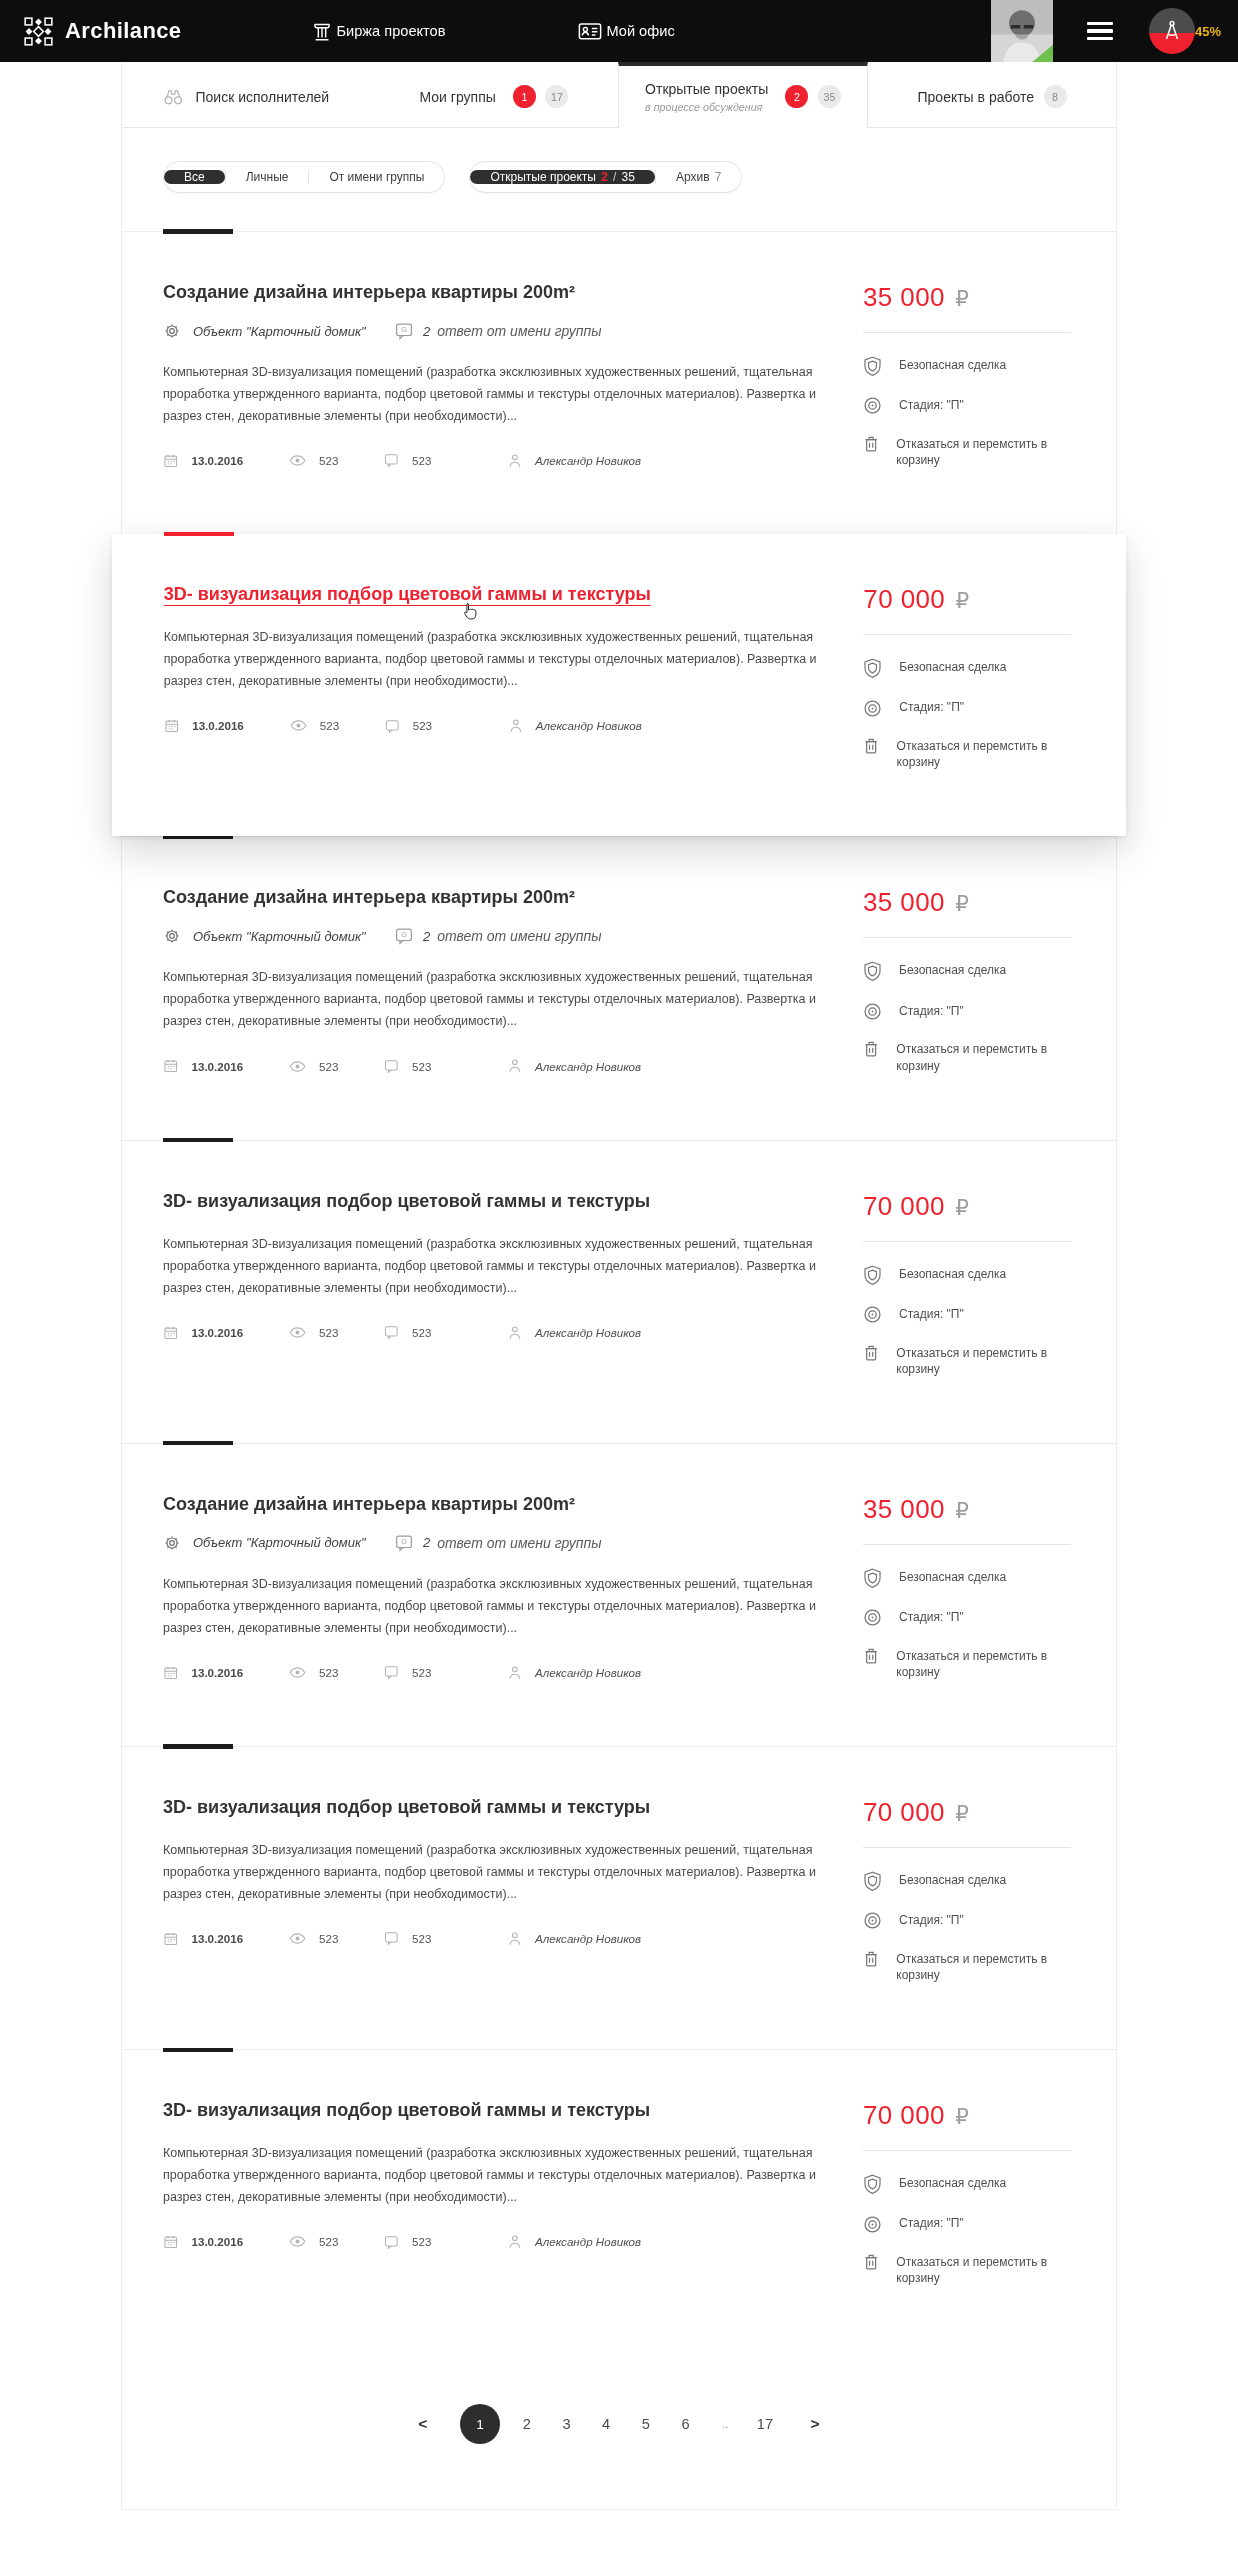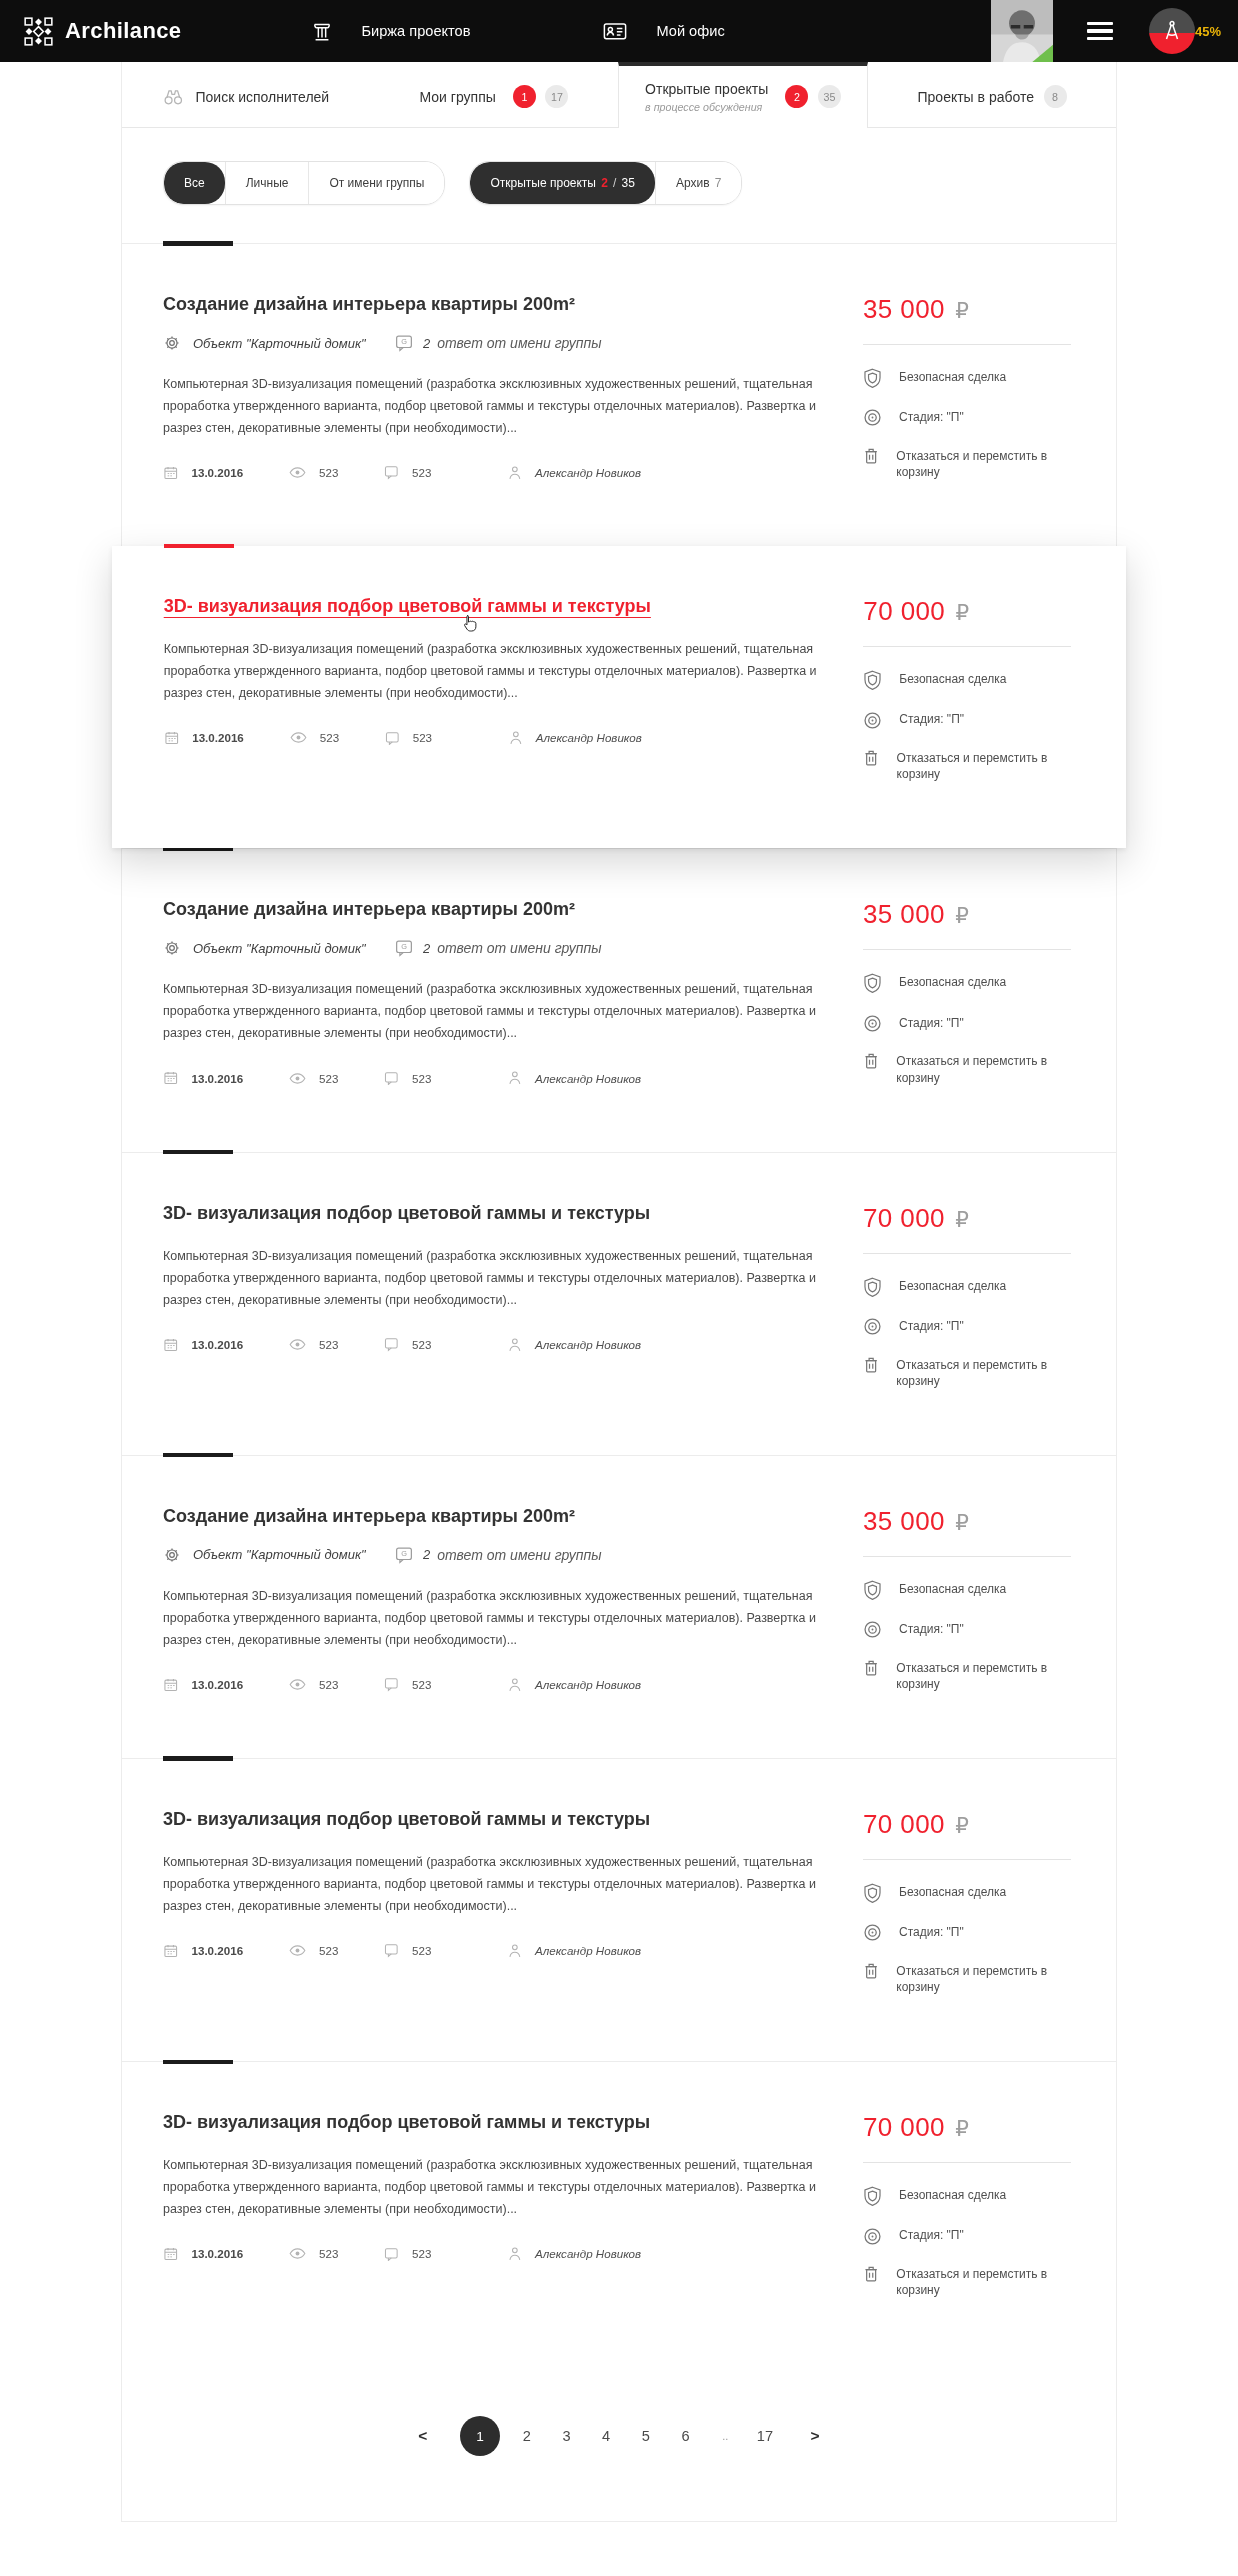--- a/index.html
+++ b/index.html
@@ -13,21 +13,21 @@
 
   
   .site-header {
     height:62px; background:#0d0d0d; color:#fff;
     display:flex; align-items:center; padding:0 17px 0 24px;
   }
   .brand { display:flex; align-items:center; gap:12px; }
   .brand-logo { color:#fff; display:flex; }
   .brand-name { font-size:22px; font-weight:600; letter-spacing:0.4px; }
   .top-nav { display:flex; align-items:center; margin-left:129px; gap:133px; }
-  .nav-item { display:flex; align-items:center; gap:29px; color:#fff; font-size:14.6px; }
+  .nav-item { display:flex; align-items:center; gap:4px; color:#fff; font-size:14.6px; }
   .nav-item svg { color:#fff; }
   .header-right { margin-left:auto; display:flex; align-items:center; }
   .avatar {
     width:62px; height:62px; display:block; overflow:hidden; background:#cfcfcf;
   }
   .hamburger { width:26px; margin:0 36px 0 34px; display:flex; flex-direction:column; gap:4.3px; }
   .hamburger i { display:block; height:3.4px; background:#fff; border-radius:0.9px; }
   .progress-badge {
     width:46px; height:46px; border-radius:50%;
     background:linear-gradient(180deg,#4c4c4c 0%, #4c4c4c 55%, #f0212e 55%, #f0212e 100%);
@@ -63,21 +63,21 @@
     display:inline-flex; width:23px; height:23px; border-radius:50%;
     align-items:center; justify-content:center; font-size:10.7px;
   }
   .badge.red { background:#f0212e; color:#fff; margin-left:12px; z-index:1; }
   .badge.gray { background:#eaeaea; color:#8a8a8a; margin-left:4.3px; }
 
   
   .filters { display:flex; gap:24px; padding:33px 41px 38px; }
   .pill-group {
     display:inline-flex; border:0.9px solid #e2e2e2; border-radius:20px; overflow:hidden;
-    height:44px; box-shadow:0 0.9px 1.7px rgba(0,0,0,.04);
+    height:32px; box-shadow:0 0.9px 1.7px rgba(0,0,0,.04);align-items:center;
   }
   .pill {
     display:inline-flex; align-items:center; padding:0 20px; font-size:12px; color:#3d3d3d;
     background:#fff; gap:5.2px;
   }
   .pill + .pill { border-left:0.9px solid #e7e7e7; }
   .pill.dark { background:#2f2f2f; color:#fff; border-radius:20px; border-left:none; }
   .pill .cnt-red { color:#f0212e; font-weight:700; }
   .pill .sep { color:#cfcfcf; }
   .pill .cnt-gray { color:#8f8f8f; }

